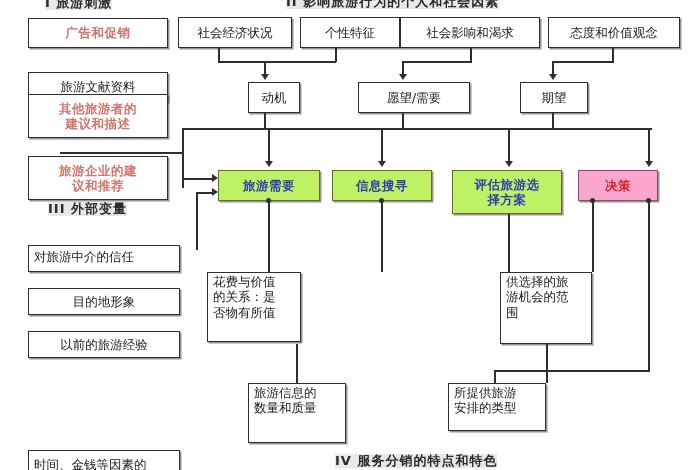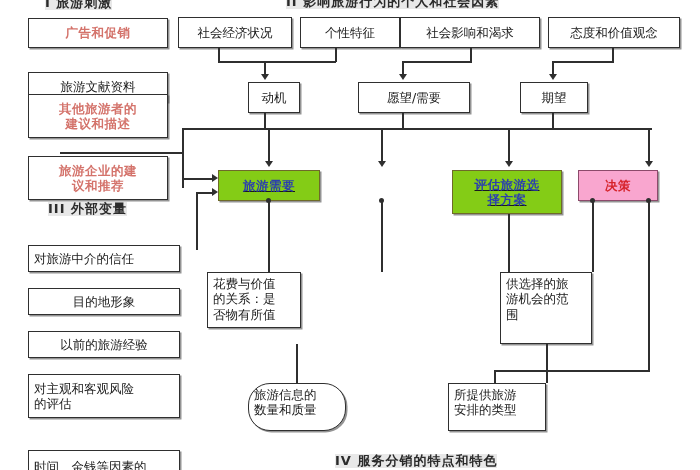--- a/index.html
+++ b/index.html
@@ -35,28 +35,28 @@
     align-items:center;
     justify-content:center;
     text-align:center;
     font-size:12.5px;
     line-height:1.22;
     color:#1a1a1a;
     padding:1px 2px;
     white-space:pre-line;
     box-shadow:1.5px 1.5px 0 rgba(60,60,60,.55);
   }
-  .node.left-align{justify-content:flex-start;text-align:left;padding-left:5px;}
+  .node.left-align{justify-content:flex-start;text-align:left;padding-left:5px;font-family:Liberation Mono, monospace;}
   .node.top-align{align-items:flex-start;padding-top:3px;}
   
   .t-red{color:#d4736b;font-weight:bold;letter-spacing:.5px;}
   .t-blue{color:#2b3fae;font-weight:bold;letter-spacing:.5px;}
   .t-crimson{color:#d6232b;font-weight:bold;letter-spacing:.5px;}
   
-  .f-yellow{background:#84cc16;border-color:#6e6a2a;text-decoration:underline;}
+  .f-yellow{background:#bef264;border-color:#6e6a2a;}
   .f-pink{background:#f9a6cf;border-color:#8c4a6b;justify-content:center;}
   
   .ln{position:absolute;background:#2f2f2f;}
   .lnv{width:1.5px;}
   .lnh{height:1.5px;}
   .arw{
     position:absolute;
     width:0;height:0;
     border-left:4px solid transparent;
     border-right:4px solid transparent;
@@ -107,24 +107,20 @@
   </div>
 
   <div class="node" style="left:28px;top:288px;width:152px;height:27px;">
     <span>目的地形象</span>
   </div>
 
   <div class="node" style="left:28px;top:331px;width:152px;height:27px;">
     <span>以前的旅游经验</span>
   </div>
 
-  <div class="node left-align" style="left:28px;top:374px;width:152px;height:44px;">
-    <span>对主观和客观风险
-的评估</span>
-  </div>
 
   <div class="node left-align" style="left:28px;top:450px;width:152px;height:34px;">
     <span>时间、金钱等因素的</span>
   </div>
 
   <div class="node" style="left:178px;top:17px;width:114px;height:31px;">
     <span>社会经济状况</span>
   </div>
 
   <div class="node" style="left:300px;top:17px;width:100px;height:31px;">
@@ -148,44 +144,47 @@
   </div>
 
   <div class="node" style="left:520px;top:82px;width:68px;height:31px;">
     <span>期望</span>
   </div>
 
   <div class="node f-yellow" style="left:218px;top:170px;width:102px;height:31px;">
     <span class="t-blue">旅游需要</span>
   </div>
 
+  <div class="node f-yellow" style="left:332px;top:170px;width:100px;height:31px;">
+    <span class="t-blue">信息搜寻</span>
+  </div>
 
   <div class="node f-yellow" style="left:452px;top:170px;width:110px;height:44px;">
     <span class="t-blue">评估旅游选
 择方案</span>
   </div>
 
   <div class="node f-pink" style="left:578px;top:170px;width:80px;height:31px;">
     <span class="t-crimson">决策</span>
   </div>
 
-  <div class="node top-align left-align" style="left:207px;top:272px;width:94px;height:56px;">
+  <div class="node top-align left-align" style="left:207px;top:272px;width:94px;height:70px;">
     <span>花费与价值
 的关系：是
 否物有所值</span>
   </div>
 
 
   <div class="node top-align left-align" style="left:500px;top:272px;width:92px;height:72px;">
     <span>供选择的旅
 游机会的范
 围</span>
   </div>
 
-  <div class="node top-align left-align" style="left:248px;top:383px;width:98px;height:48px;border-radius:22px;">
+  <div class="node top-align left-align" style="left:248px;top:383px;width:98px;height:60px;">
     <span>旅游信息的
 数量和质量</span>
   </div>
 
   <div class="node top-align left-align" style="left:448px;top:383px;width:98px;height:48px;">
     <span>所提供旅游
 安排的类型</span>
   </div>
 
   <div class="ln lnv" style="left:218px;top:48px;height:14px;"></div>

